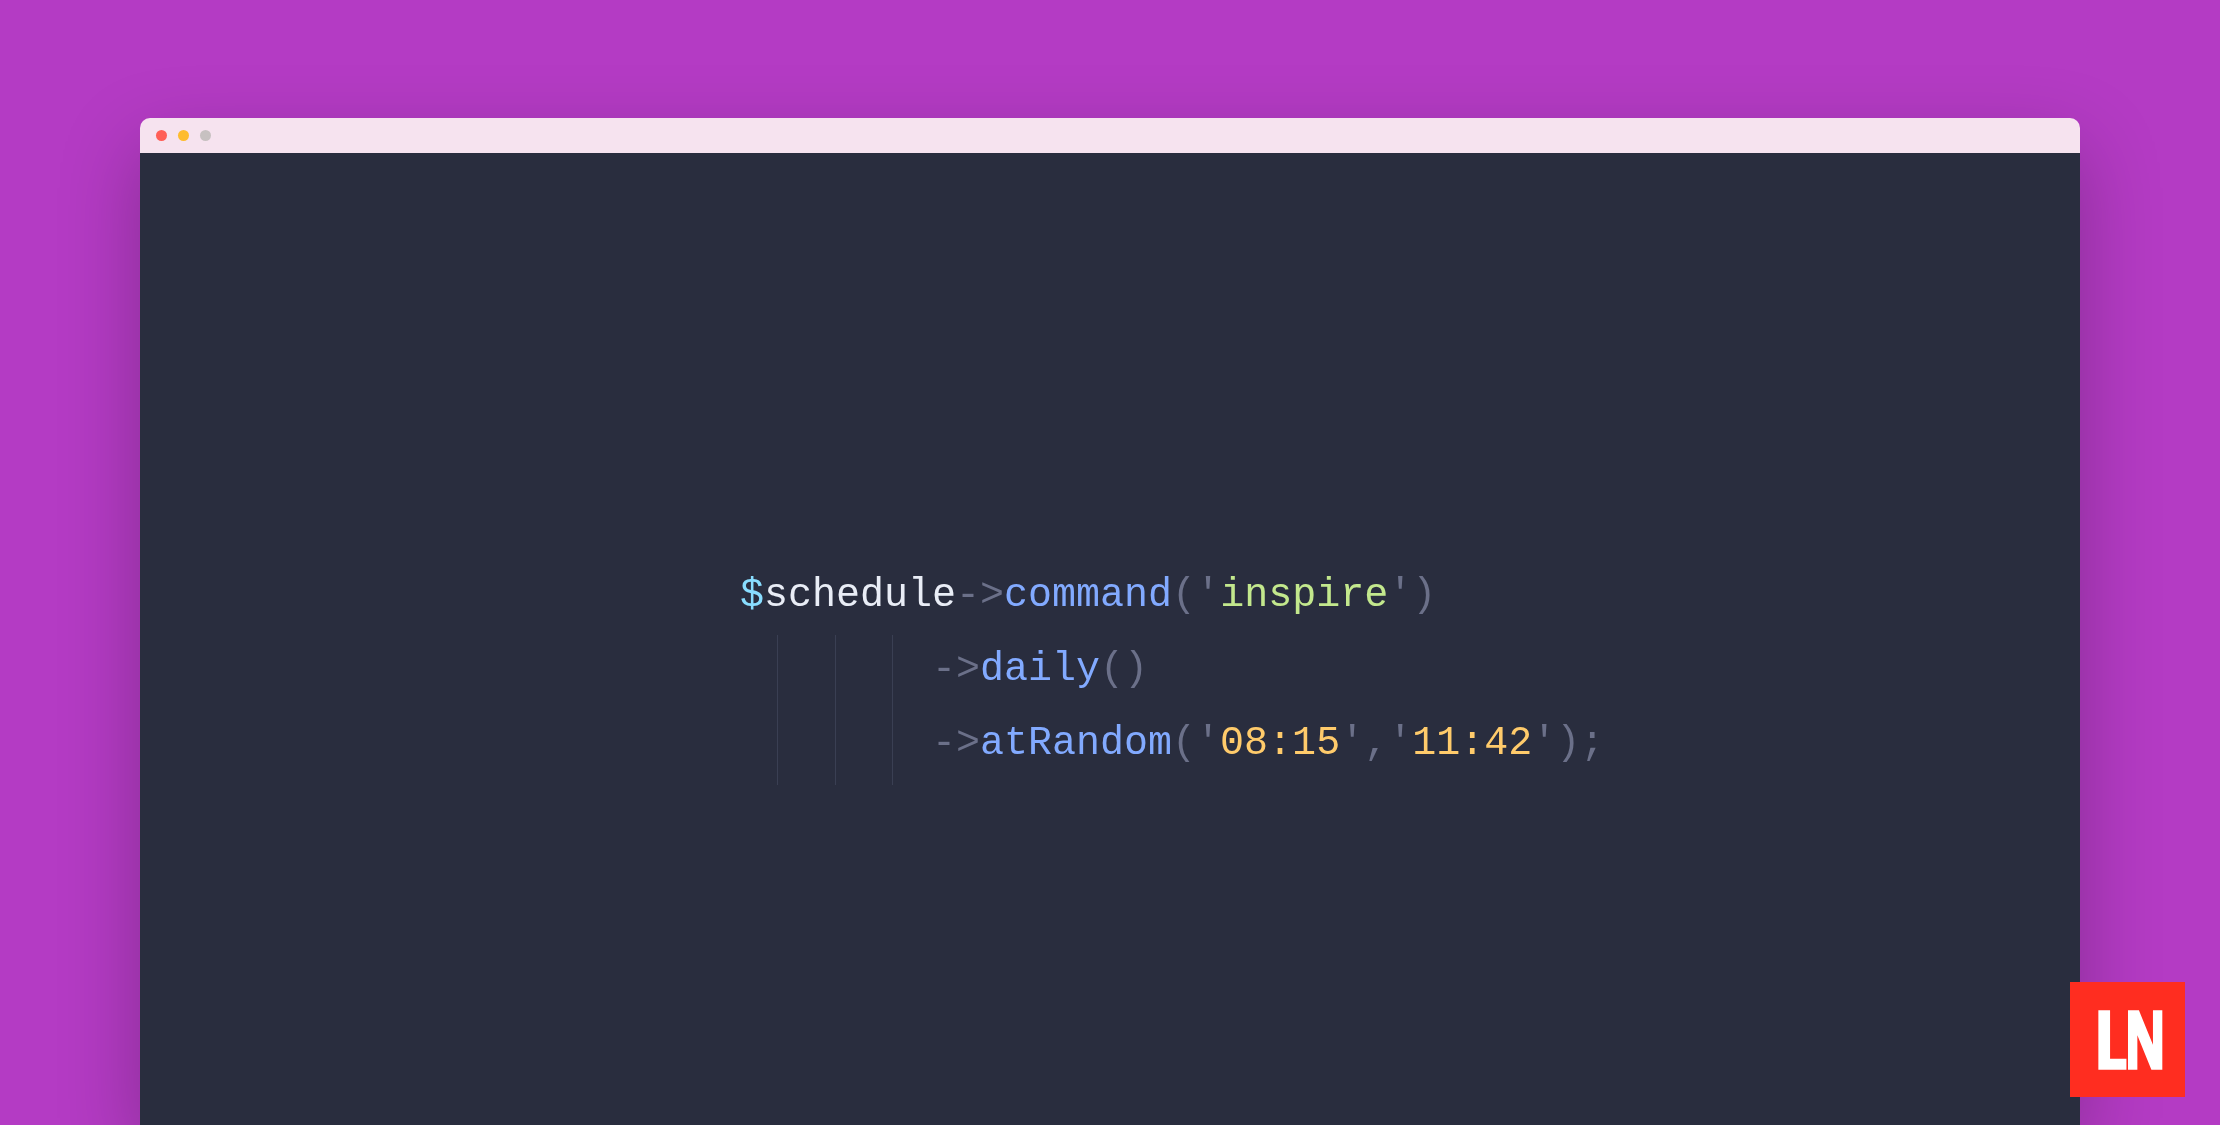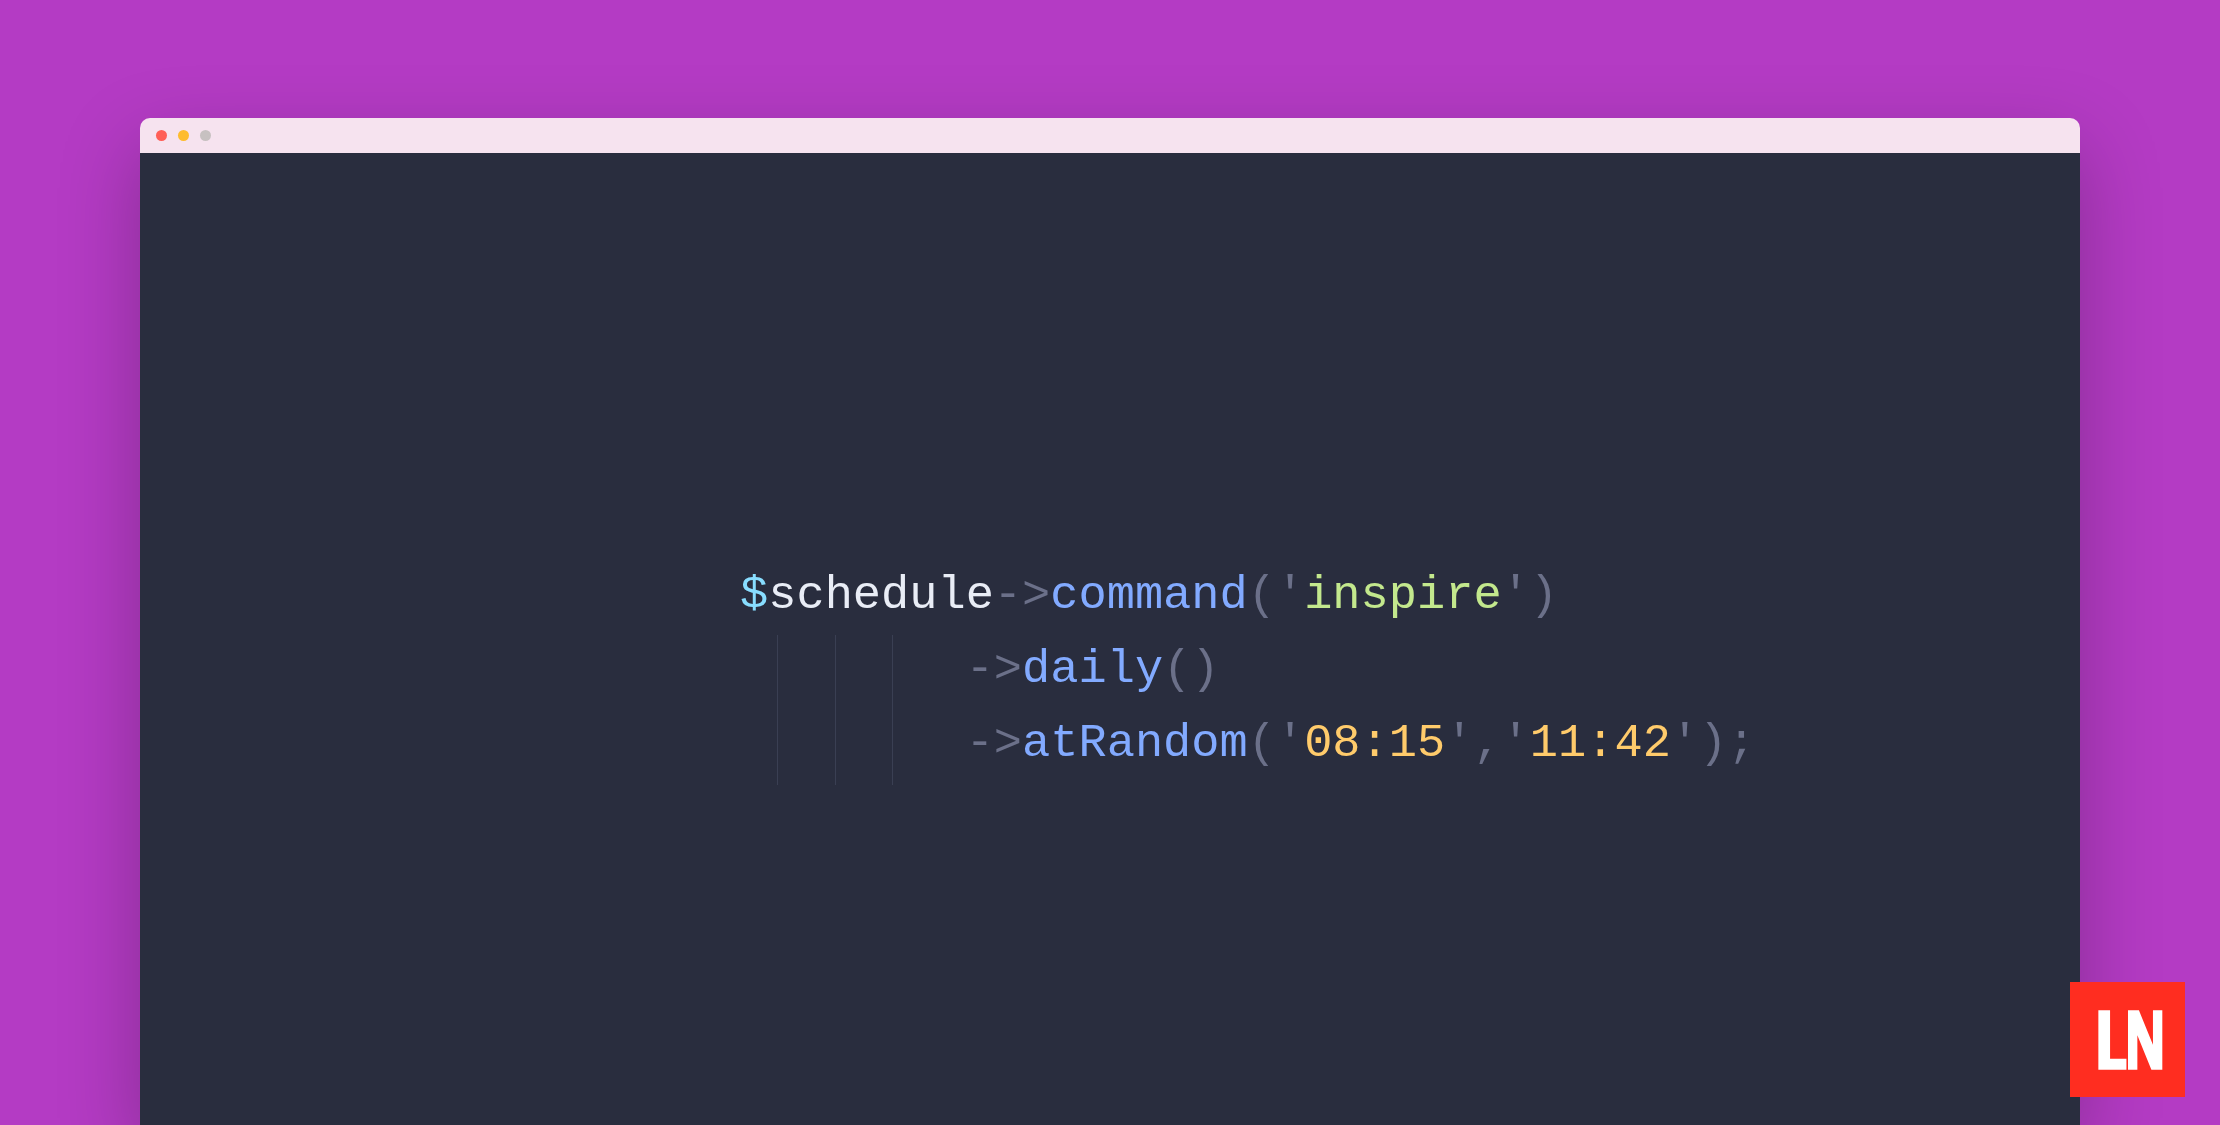--- a/index.html
+++ b/index.html
@@ -51,21 +51,21 @@
     background: #292d3e;
     width: 100%;
     height: calc(100% - 35px);
     position: relative;
   }
 
   .code {
     position: absolute;
     left: 600px;
     top: 406px;
-    font-size: 47px;
+    font-size: 40px;
     line-height: 74px;
     white-space: pre;
     color: #c3c8d8;
   }
 
   
   .c-punc    { color: #88ddff; }   
   .c-dim     { color: #6b7089; }   
   .c-var     { color: #e9edf6; }   
   .c-method  { color: #82aaff; }   

